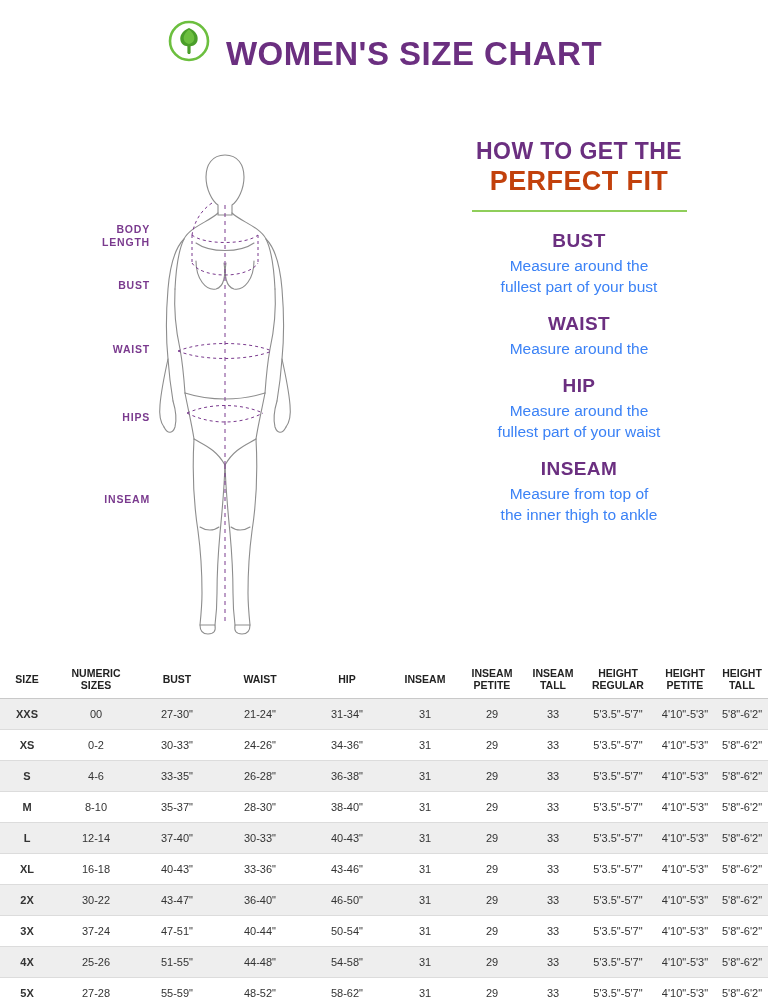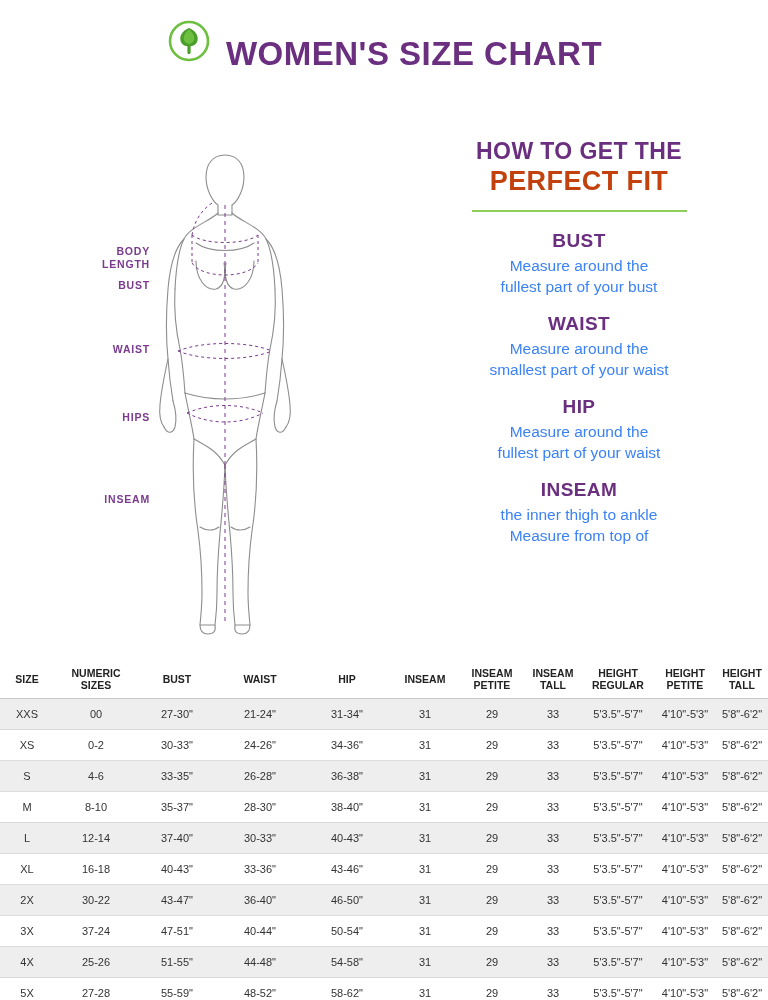--- a/index.html
+++ b/index.html
@@ -111,21 +111,21 @@
     font-size: 10.5px;
     color: #222;
     height: 38px;
     line-height: 12px;
     border-bottom: 1px solid #c9c9c9;
     background: #ffffff;
   }
   tbody tr:nth-child(odd) td { background: #eeeeee; }
   tbody tr:nth-child(even) td { background: #ffffff; }
   tbody td { border-bottom: 1px solid #dcdcdc; }
-  tbody td.size-col { font-weight: normal; margin-left: 45px; }
+  tbody td.size-col { font-weight: bold; margin-left: 45px; }
   col.c0 { width: 54px; }
   col.c1 { width: 84px; }
   col.c2 { width: 78px; }
   col.c3 { width: 88px; }
   col.c4 { width: 86px; }
   col.c5 { width: 70px; }
   col.c6 { width: 64px; }
   col.c7 { width: 58px; }
   col.c8 { width: 72px; }
   col.c9 { width: 62px; }
@@ -145,21 +145,21 @@
         <rect x="21.8" y="24" width="2.4" height="10" fill="#4a9e2a"></rect>
       </svg>
     </span>
     <div class="title">WOMEN'S SIZE CHART</div>
   </div>
 
   <div class="middle">
 
     <div class="figure-col">
 
-      <div class="bodylabel" style="left: 78px; top: 162px; width: 72px;">
+      <div class="bodylabel" style="left: 78px; top: 140px; width: 72px;">
         <div>BODY</div>
         <div>LENGTH</div>
       </div>
       <div class="bodylabel" style="left: 78px; top: 196px; width: 72px;">BUST</div>
       <div class="bodylabel" style="left: 72px; top: 260px; width: 78px;">WAIST</div>
       <div class="bodylabel" style="left: 72px; top: 328px; width: 78px;">HIPS</div>
       <div class="bodylabel" style="left: 62px; top: 410px; width: 88px;">INSEAM</div>
 
       <span class="figure-svg">
         <svg width="190" height="545" viewBox="0 0 190 545">
@@ -228,33 +228,32 @@
 
       <div class="measure-block">
         <div class="measure-title">BUST</div>
         <div class="measure-desc">Measure around the</div>
         <div class="measure-desc">fullest part of your bust</div>
       </div>
 
       <div class="measure-block">
         <div class="measure-title">WAIST</div>
         <div class="measure-desc">Measure around the</div>
-        <div class="measure-desc">smallest part of your waist</div>
       </div>
 
       <div class="measure-block">
         <div class="measure-title">HIP</div>
         <div class="measure-desc">Measure around the</div>
         <div class="measure-desc">fullest part of your waist</div>
       </div>
 
       <div class="measure-block">
         <div class="measure-title">INSEAM</div>
+        <div class="measure-desc">Measure from top of</div>
         <div class="measure-desc">the inner thigh to ankle</div>
-        <div class="measure-desc">Measure from top of</div>
       </div>
     </div>
   </div>
 
   <div class="table-wrap">
     <table>
       <colgroup>
         <col class="c0">
           <col class="c1">
           <col class="c2">

